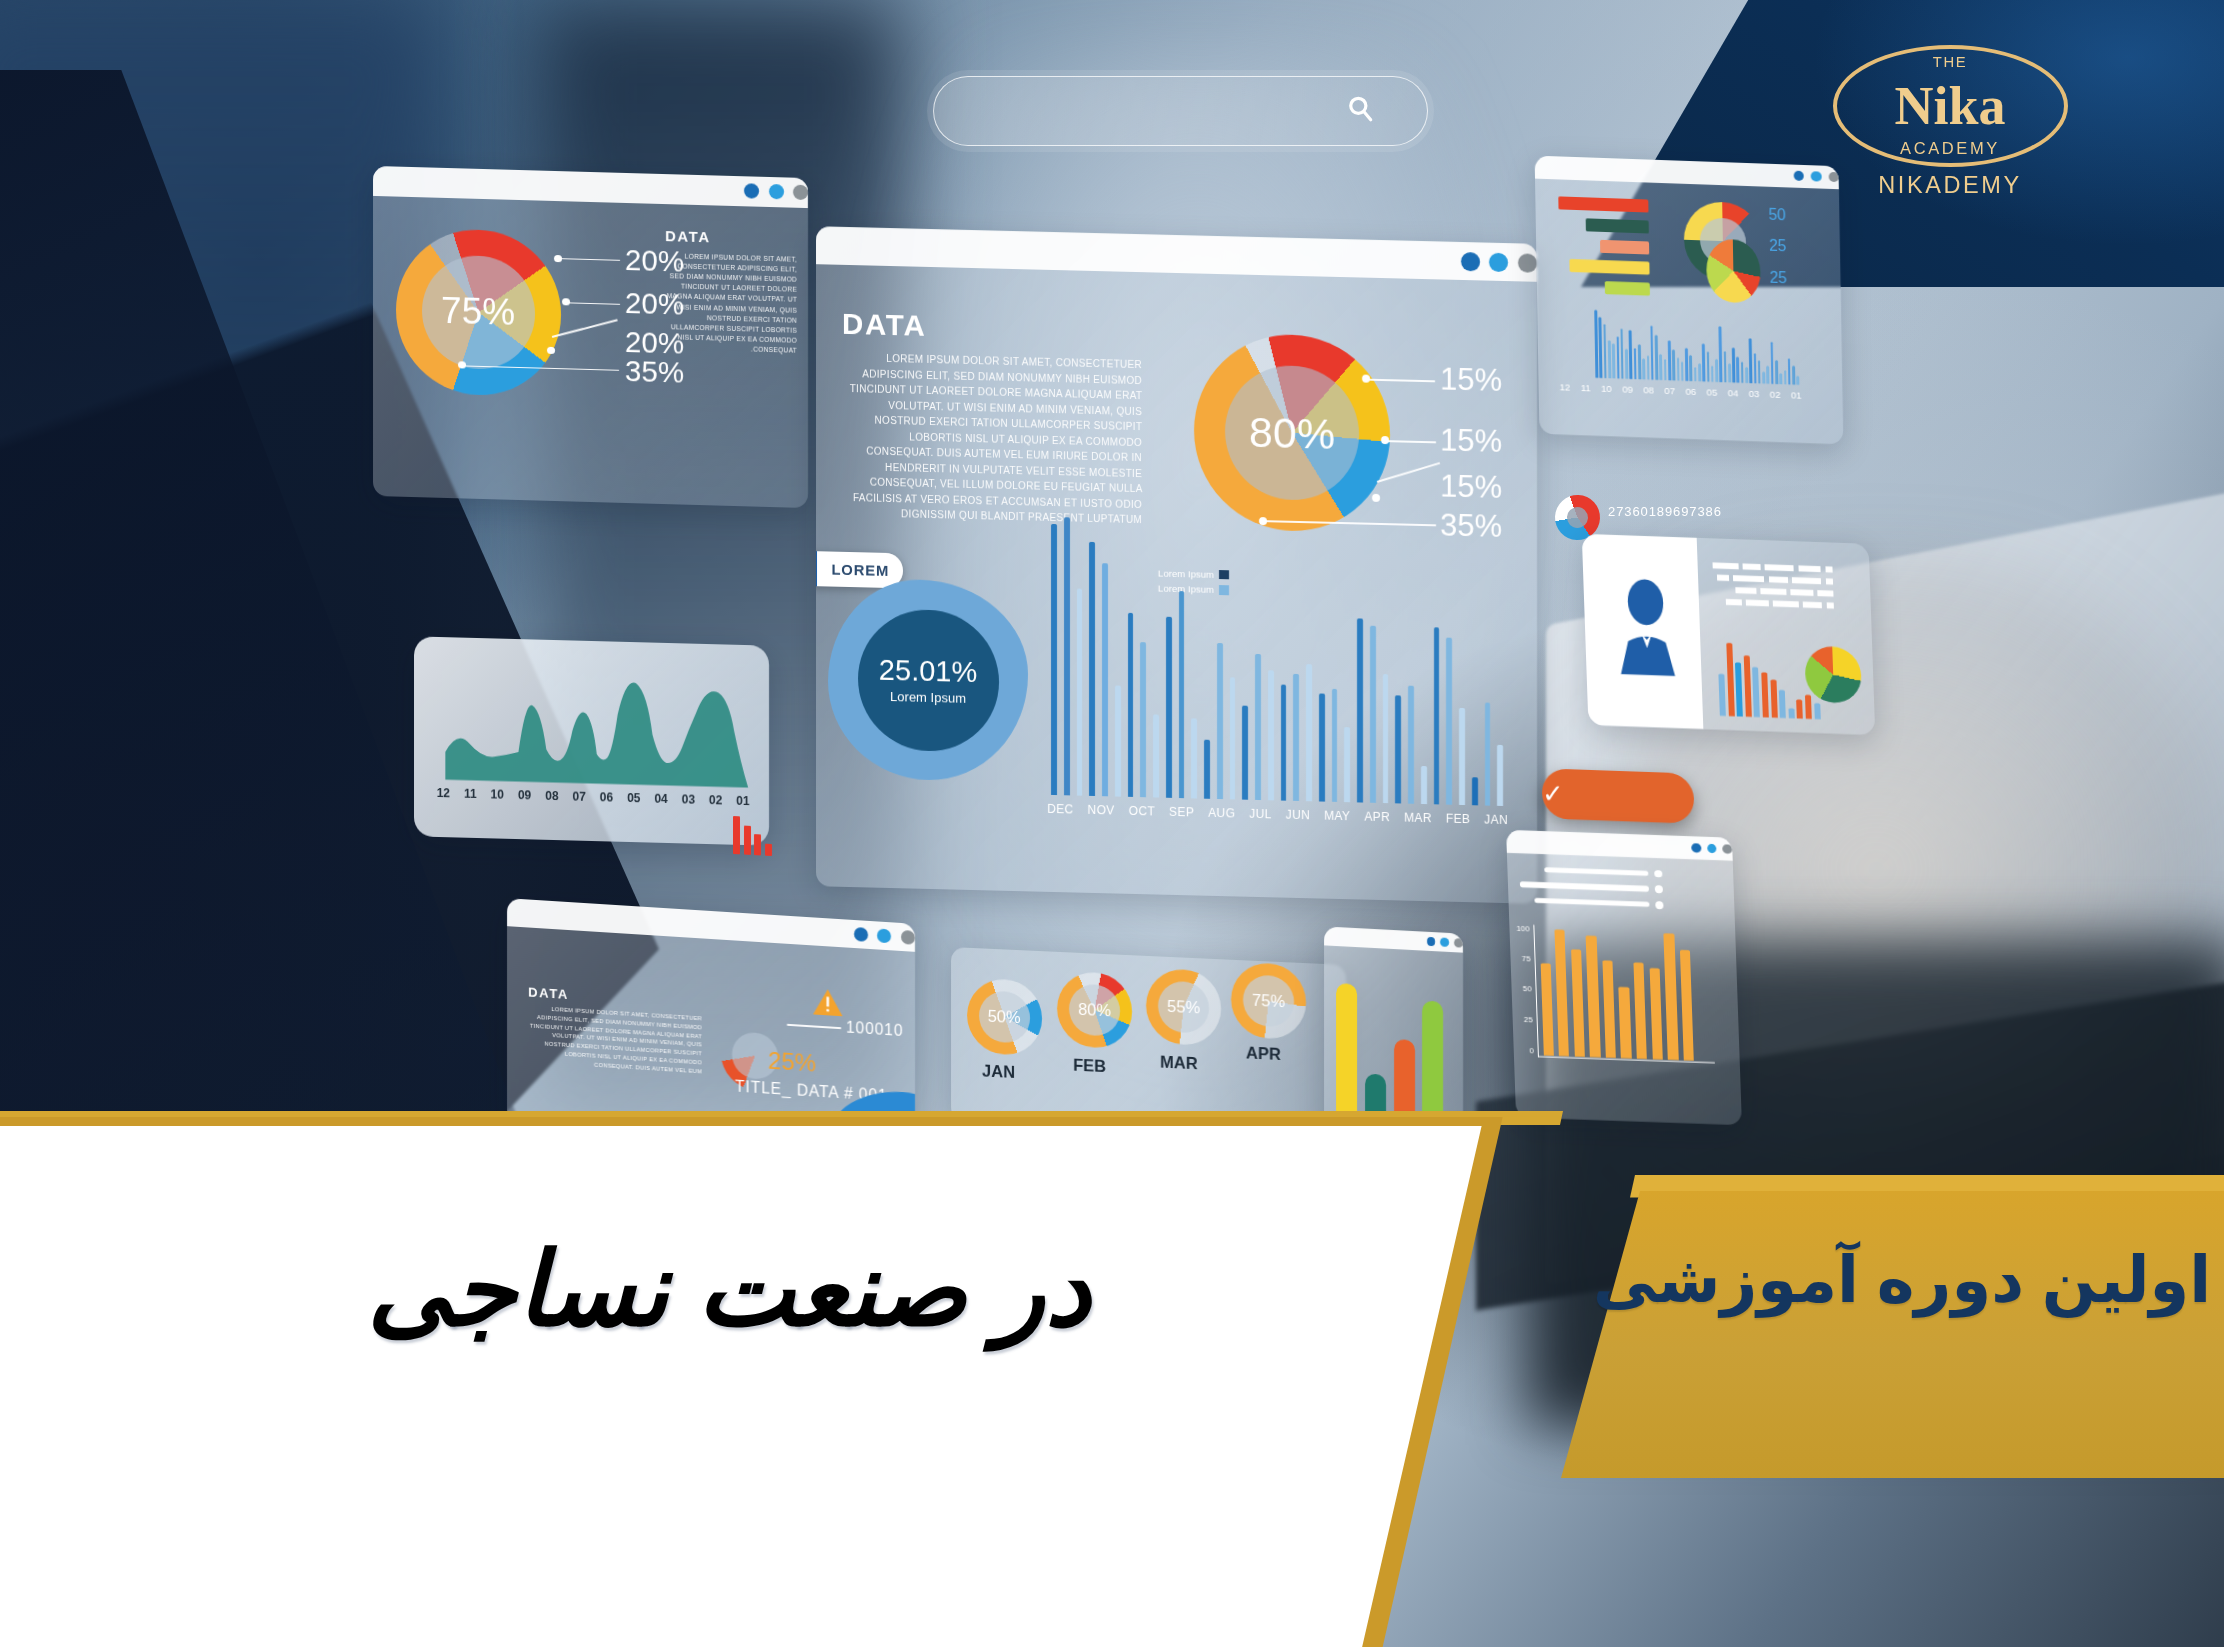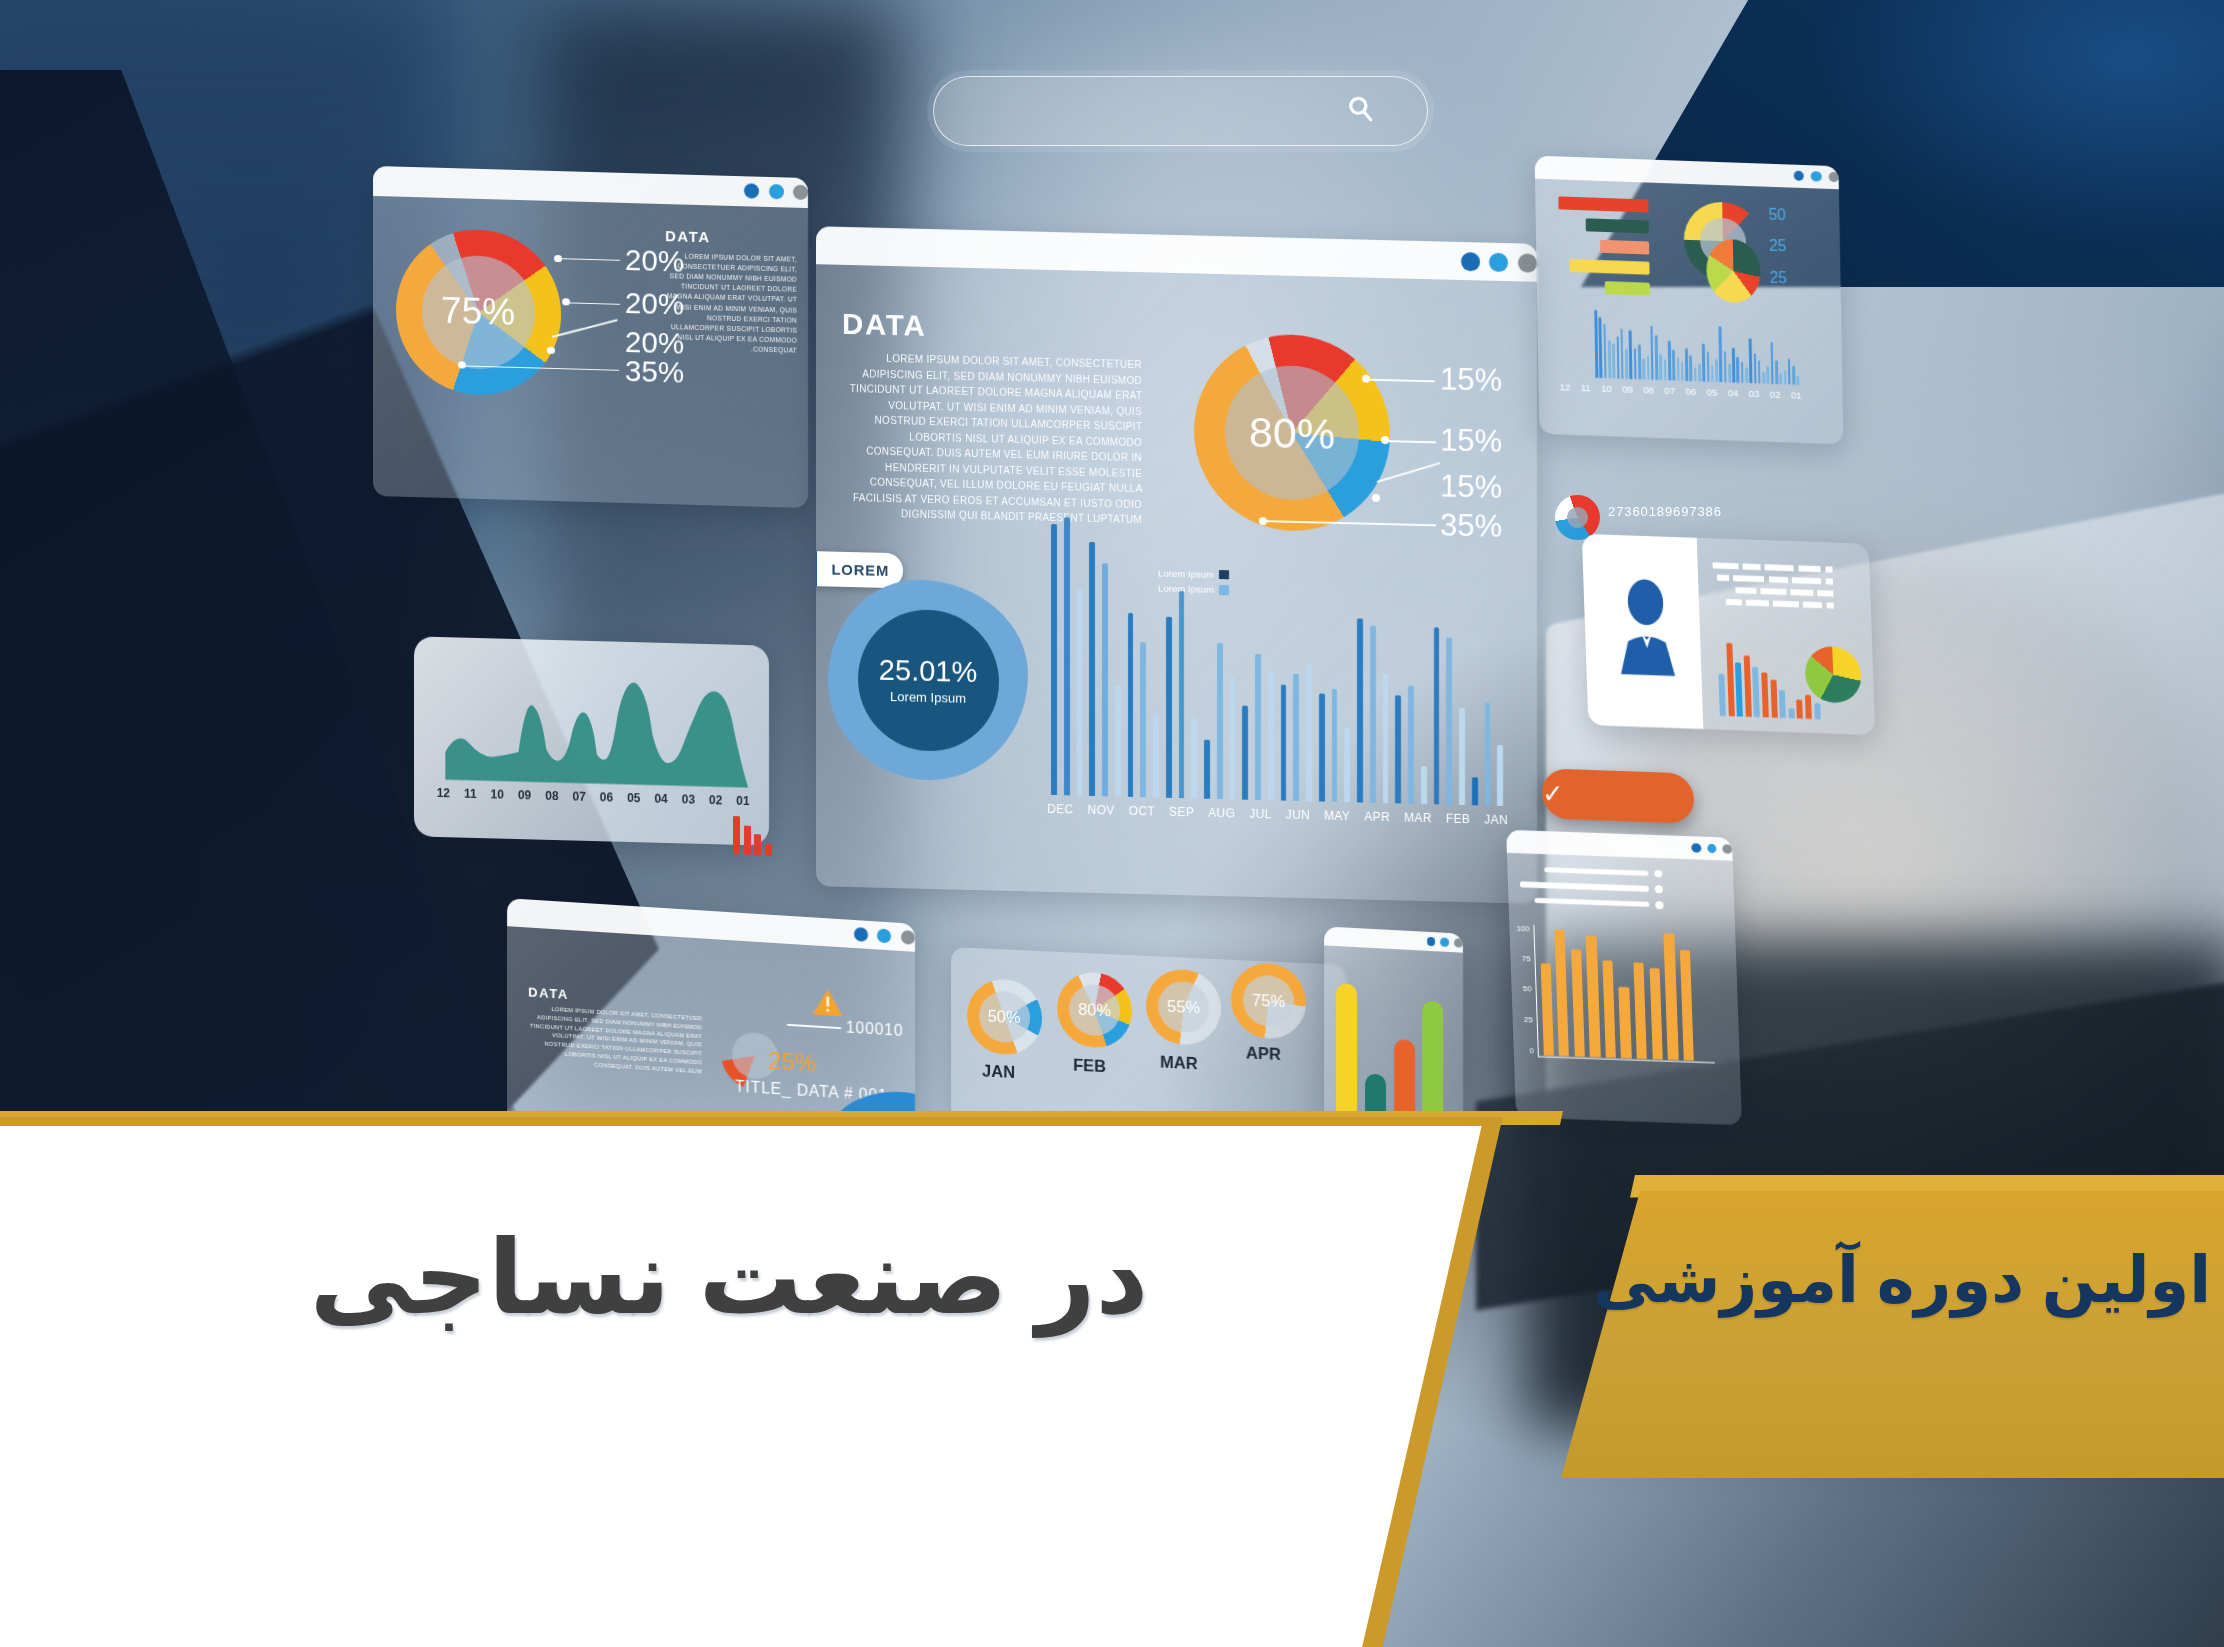--- a/index.html
+++ b/index.html
@@ -137,41 +137,49 @@
     clip-path:polygon(109px 0,782px 0,782px 287px,30px 287px);}
   .gold-banner-top{position:absolute;left:1521px;top:1175px;width:782px;height:22.6px;background:#e0b13a;
     clip-path:polygon(115px 0,782px 0,782px 22.6px,110px 22.6px);}
   .gold-strip{position:absolute;left:0;top:1111px;width:1564px;height:14px;background:#d6a731;
     clip-path:polygon(0 0,1564px 0,1561px 14px,0 14px);}
   .banner-text{position:absolute;left:1573px;top:1243px;width:660px;text-align:center;
     color:#14365f;font-weight:700;font-size:64px;direction:rtl;text-shadow:0 1.7px 1.7px rgba(0,0,0,.12);}
   .title-wrap{position:absolute;left:52px;top:1217px;width:1356px;text-align:center;direction:rtl;}
   .title-l1{color:#1d4a86;font-weight:700;font-size:103px;line-height:1.18;letter-spacing:-0.9px;
     text-shadow:1.7px 2.6px 2.6px rgba(60,80,110,.28);}
-  .title-l2{color:#404040;font-weight:700;font-size:103px;line-height:1.18;
-    text-shadow:1.7px 2.6px 2.6px rgba(60,80,110,.28);}
+  .title-l2{color:#000000;font-weight:700;font-size:103px;line-height:1.18;margin-top:12px;
+    text-shadow:1.7px 2.6px 2.6px rgba(60,80,110,.28);font-style:italic;}
 </style>
 </head>
 <body>
 
 <div class="stage">
 
   <div class="photo"></div>
   <div class="photo-blur-e"></div>
   <div class="photo-blur-a"></div>
   <div class="photo-blur-b"></div>
   <div class="laptop"></div>
   <div class="laptop-base"></div>
   <div class="photo-blur-c"></div>
   <div class="photo-blur-d"></div>
   <div class="navy-diag"></div>
   <div class="navy-diag2"></div>
 
   <div class="navy-corner"></div>
   <div class="navy-corner-glow"></div>
+  <div class="logo">
+    <div class="logo-oval">
+      <span class="logo-the">THE</span>
+      <span class="logo-nika">Nika</span>
+      <span class="logo-academy">ACADEMY</span>
+    </div>
+    <div class="logo-word">NIKADEMY</div>
+  </div>
 
   <div class="searchbar">
     <span class="mag">
       <svg width="35" height="35" viewBox="0 0 24 24" fill="none" stroke="#ffffff" stroke-width="2.2" stroke-linecap="round">
         <circle cx="10.5" cy="9.5" r="5.2"></circle>
           <line x1="14.4" y1="13.6" x2="19" y2="19"></line>
       </svg>
     </span>
   </div>
 

